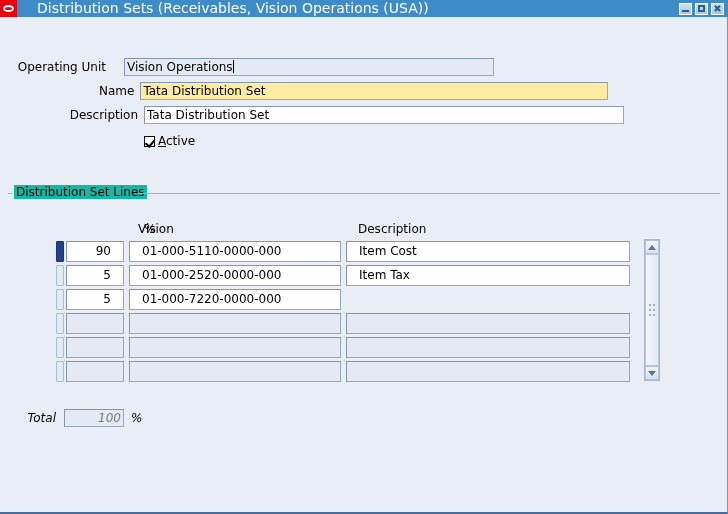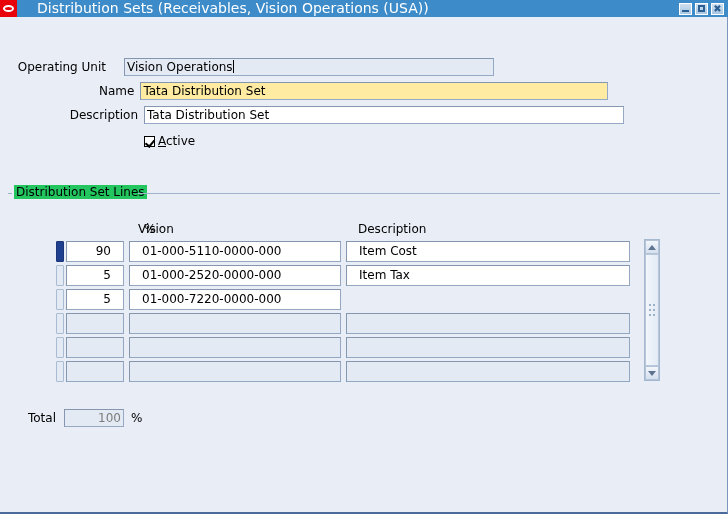--- a/index.html
+++ b/index.html
@@ -156,21 +156,21 @@
     left: 8px; top: 168px;
     width: 712px; height: 1px;
   }
   #groupbox .gline-left {
     position: absolute; left: 0; top: 8px;
     width: 4px; height: 1px; background: #9fb2cc;
   }
   #groupbox .glabel {
     position: absolute; left: 6px; top: 0px;
     font-size: 12px; color: #000;
-    background: #22c55e; padding: 0 2px;
+    background: #14b8a6; padding: 0 2px;
     white-space: nowrap;
   }
   #groupbox .gline-right {
     position: absolute; left: 130px; top: 8px;
     right: 0; height: 1px; background: #9fb2cc;
   }
 
   
   #block { position: absolute; left: 56px; top: 205px; }
   .colheads { position: relative; height: 17px; }
@@ -262,21 +262,21 @@
     position: relative;
   }
   .grip i::before, .grip i::after {
     content: ""; position: absolute; width: 2px; height: 2px;
     background: #9cb0c8;
   }
   .grip i::before { left: 0; top: 0; }
   .grip i::after  { left: 4px; top: 0; }
 
   
-  #totalrow { position: absolute; left: 0; top: 392px; display: flex; align-items: center; }
+  #totalrow { position: absolute; left: 0; top: 392px; display: flex; align-items: center; font-style: italic; }
 </style>
 </head>
 <body>
 
 <div id="window">
 
   <div id="titlebar">
     <div class="oracle-logo">
       <div class="ring"></div>
     </div>

